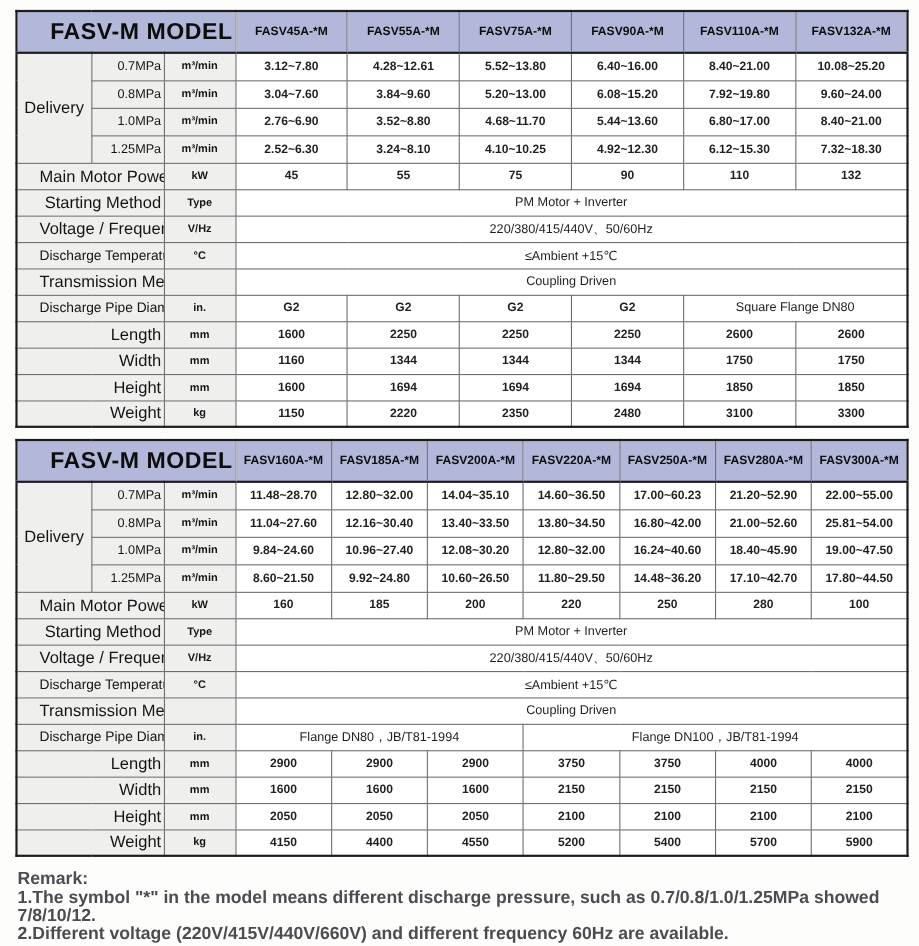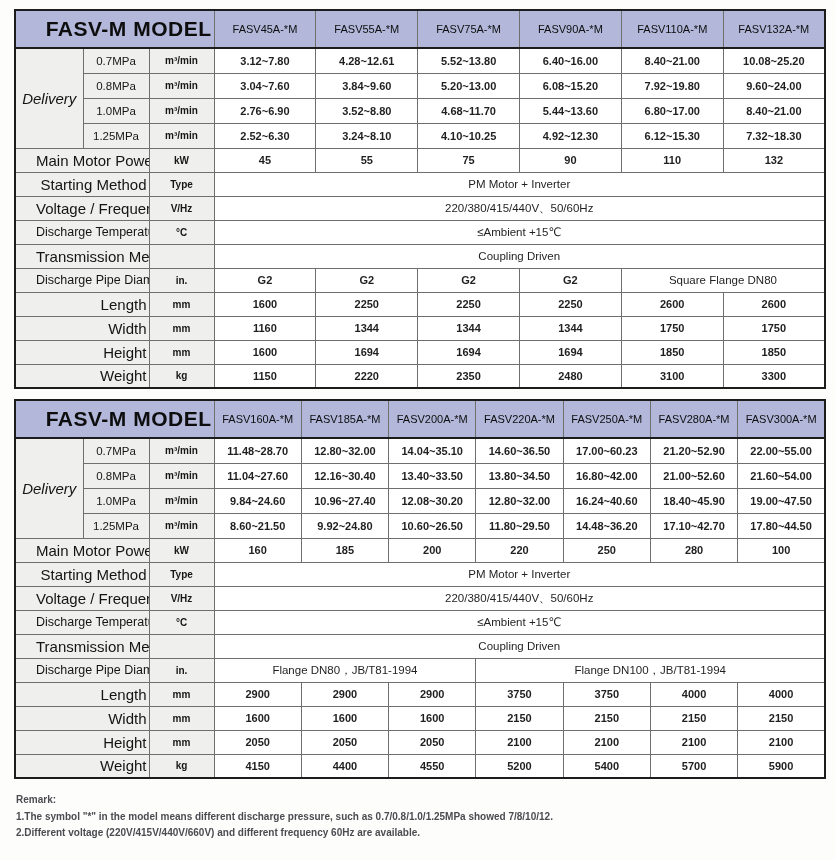--- a/index.html
+++ b/index.html
@@ -40,64 +40,63 @@
     font-size: 21px;
     font-weight: bold;
     letter-spacing: 0.5px;
     text-align: right;
     color: #0d0d0d;
     border-bottom: 2px solid var(--border-dark, #1c1c1c);
   }
   th.model-th {
     background: var(--header-bg, #b3b8db);
     font-size: 11px;
-    font-weight: normal;
+    font-weight: bold;
     text-align: center;
     color: #0d0d0d;
     border-bottom: 2px solid var(--border-dark, #1c1c1c);
   }
   td.row-label {
     background: var(--label-bg, #efefee);
     font-size: 15px;
     padding-left: 20px;
     text-align: right;
     color: #141414;
   }
   td.row-label.small { font-size: 12.5px; }
   td.delivery-label {
     font-size: 15px;
     text-align: center;
     padding-left: 2px;
-    font-style: italic;
   }
   td.pressure-cell {
     background: var(--label-bg, #efefee);
     font-size: 11.5px;
-    text-align: center;
+    text-align: right;
   }
   td.unit-cell {
     background: var(--label-bg, #efefee);
     font-size: 10px;
     font-weight: bold;
     text-align: center;
   }
   td.value-cell {
     background: #ffffff;
     font-size: 11px;
     font-weight: bold;
     text-align: center;
     color: #1f1f1f;
   }
   td.value-cell.merged { font-weight: normal; font-size: 11.5px; }
 
   .remark {
     margin: 13px 0 4px 2px;
     color: var(--remark-text, #4b4b51);
     font-weight: bold;
-    font-size: 10px;
+    font-size: 16px;
     line-height: 16.5px;
   }
   .remark-title { margin-bottom: 0; }
 </style>
 </head>
 <body>
 
 <div class="page">
   <table class="spec-table">
       <colgroup>
@@ -285,21 +284,21 @@
         </tr>
         <tr class="delivery-row">
           <td class="pressure-cell">0.8MPa</td>
           <td class="unit-cell">m³/min</td>
           <td class="value-cell">11.04~27.60</td>
           <td class="value-cell">12.16~30.40</td>
           <td class="value-cell">13.40~33.50</td>
           <td class="value-cell">13.80~34.50</td>
           <td class="value-cell">16.80~42.00</td>
           <td class="value-cell">21.00~52.60</td>
-          <td class="value-cell">21.60~54.00</td>
+          <td class="value-cell">25.81~54.00</td>
         </tr>
         <tr class="delivery-row">
           <td class="pressure-cell">1.0MPa</td>
           <td class="unit-cell">m³/min</td>
           <td class="value-cell">9.84~24.60</td>
           <td class="value-cell">10.96~27.40</td>
           <td class="value-cell">12.08~30.20</td>
           <td class="value-cell">12.80~32.00</td>
           <td class="value-cell">16.24~40.60</td>
           <td class="value-cell">18.40~45.90</td>

